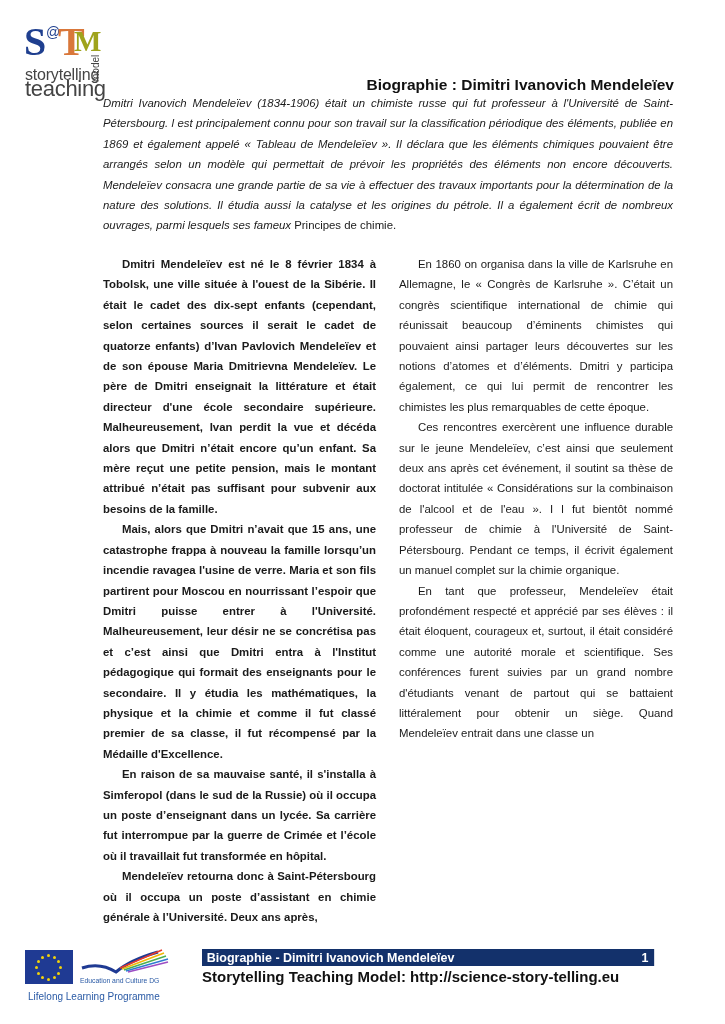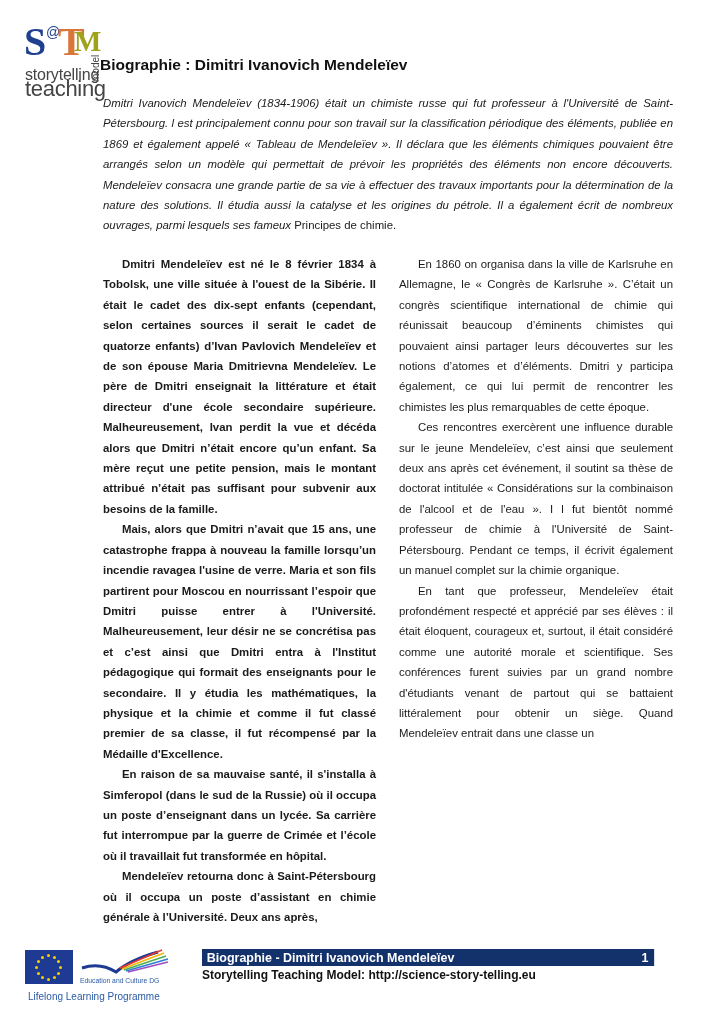--- a/index.html
+++ b/index.html
@@ -11,21 +11,21 @@
     .logo-letters { position: absolute; left: 0; top: 0; height: 36px; font-family: "Liberation Serif", serif; font-weight: bold; }
     .logo-s { position: absolute; left: 2px; top: -4px; font-size: 40px; color: #1f3f8f; }
     .logo-at { position: absolute; left: 24px; top: 2px; font-size: 14px; color: #1f3f8f; font-family: "Liberation Sans", sans-serif; font-weight: normal; }
     .logo-t { position: absolute; left: 36px; top: -4px; font-size: 40px; color: #d9773a; }
     .logo-m { position: absolute; left: 52px; top: 3px; font-size: 29px; color: #9fa31c; }
     .logo-word1 { position: absolute; left: 3px; top: 44px; font-size: 16px; color: #444; letter-spacing: -0.2px; }
     .logo-word2 { position: absolute; left: 3px; top: 54px; font-size: 22px; color: #444; letter-spacing: -0.3px; }
     .logo-word3 { position: absolute; left: 68px; top: 46px; font-size: 10px; color: #444; transform: rotate(-90deg) translate(-14px, 0); transform-origin: left top; width: 30px; }
 
     
-    .doc-title { position: absolute; left: 100px; width: 574px; top: 56px; text-align: left; font-family: "Liberation Sans", sans-serif; font-weight: bold; font-size: 15.5px; color: #111; }
+    .doc-title { position: absolute; left: 100px; width: 574px; top: 76px; text-align: right; font-family: "Liberation Sans", sans-serif; font-weight: bold; font-size: 15.5px; color: #111; }
 
     
     .abstract { position: absolute; left: 103px; top: 93px; width: 570px; font-family: "Liberation Sans", sans-serif; font-style: italic; font-size: 11.4px; line-height: 20.4px; text-align: justify; color: #1a1a1a; }
     .abstract .upright { font-style: normal; }
 
     
     .col { position: absolute; top: 254px; font-size: 11.4px; line-height: 20.4px; text-align: justify; color: #1a1a1a; font-family: "Liberation Sans", sans-serif; }
     .col-left { left: 103px; width: 273px; font-weight: bold; }
     .col-right { left: 399px; width: 274px; }
     .col p { text-indent: 19px; }
@@ -33,21 +33,21 @@
     .col p.gap { }
 
     
     .eu-flag { position: absolute; left: 25px; top: 950px; width: 48px; height: 34px; background: #1f3a93; }
     .eu-star { position: absolute; width: 3px; height: 3px; background: #f2d20a; border-radius: 50%; }
     .llp-bird { position: absolute; left: 80px; top: 948px; width: 90px; height: 30px; }
     .llp-dg { position: absolute; left: 80px; top: 977px; font-size: 6.8px; color: #2a5aa5; }
     .llp-prog { position: absolute; left: 28px; top: 991px; font-size: 10px; color: #2a5aa5; text-align: right; }
 
     .footer-bar { position: absolute; left: 202px; top: 949px; width: 471px; height: 17px; background: #13316b; color: #ffffff; font-weight: bold; font-size: 13px; display: flex; align-items: center; justify-content: space-between; padding: 0 6px 0 5px; transform: scaleX(0.96); transform-origin: left center; }
-    .footer-url { position: absolute; left: 202px; top: 968px; font-size: 12px; font-weight: bold; color: #111; }
+    .footer-url { position: absolute; left: 202px; top: 968px; font-size: 15px; font-weight: bold; color: #111; }
   </style>
 </head>
 <body>
 
 <div class="logo">
   <div class="logo-letters">
     <span class="logo-s">S</span>
     <span class="logo-at">@</span>
     <span class="logo-t">T</span>
     <span class="logo-m">M</span>

